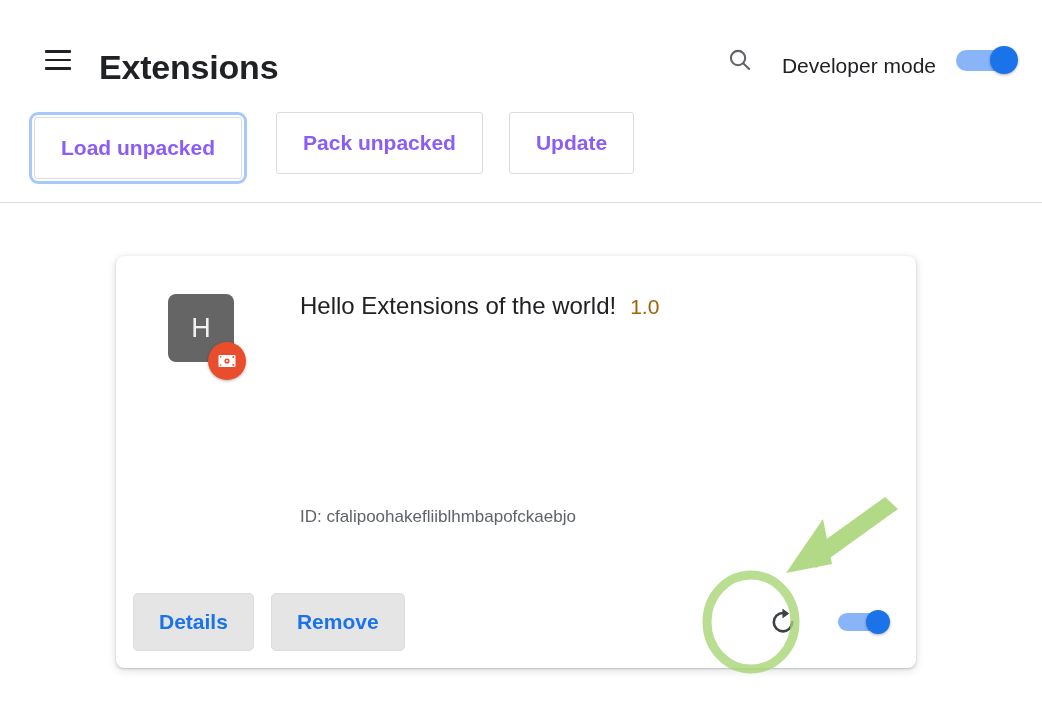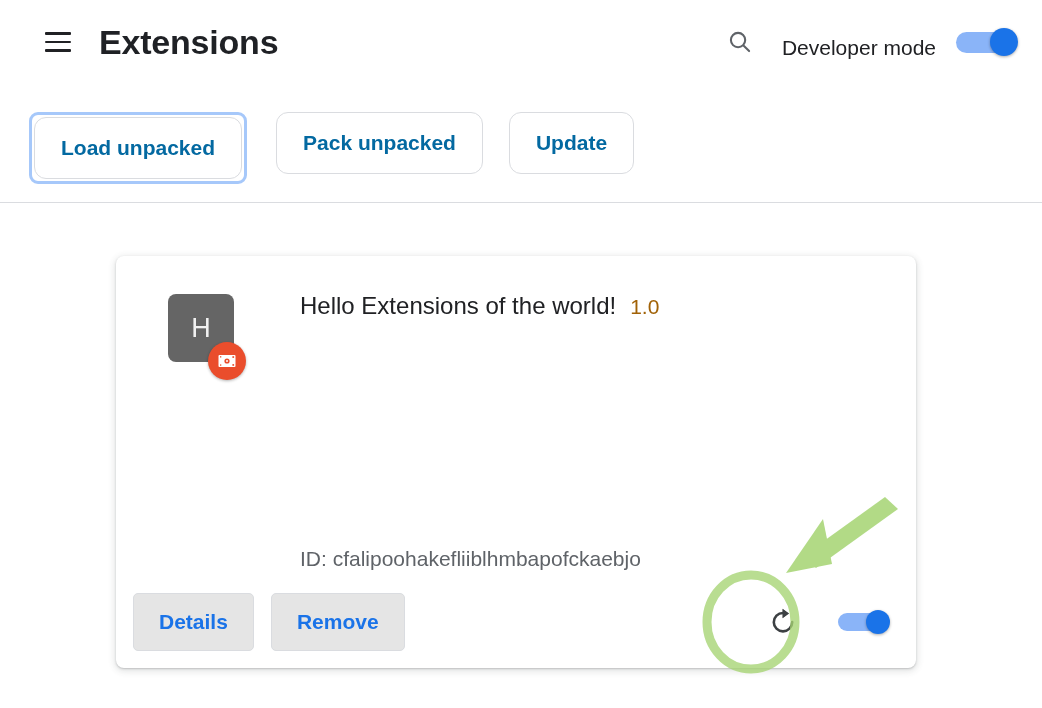--- a/index.html
+++ b/index.html
@@ -26,21 +26,21 @@
     border-bottom: 1px solid #dadce0;
     box-sizing: border-box;
   }
 
   #header-top-row {
     position: absolute;
     left: 0; top: 0;
     width: 1042px;
     height: 84px;
     display: flex;
-    align-items: center;
+    align-items: flex-end;
   }
 
   #menu-button {
     margin-left: 34px;
     width: 48px;
     height: 48px;
     display: flex;
     flex-direction: column;
     align-items: center;
     justify-content: center;
@@ -150,23 +150,23 @@
   }
   .chip {
     height: 62px;
     min-width: 0;
     padding: 0 26px;
     box-sizing: border-box;
     display: inline-flex;
     align-items: center;
     justify-content: center;
     border: 1px solid #dadce0;
-    border-radius: 12px;
+    border-radius: 3px;
     background: #ffffff;
-    color: #0369a1;
+    color: #8b5cf6;
     font-size: 21px;
     font-weight: bold;
     font-family: "Liberation Sans", sans-serif;
     cursor: pointer;
     white-space: nowrap;
   }
   .chip-wrap.focused {
     border: 3px solid #a6c8fa;
     border-radius: 9px;
     padding: 2px;
@@ -257,24 +257,23 @@
     top: 84px;
     font-size: 21px;
     color: #5f6368;
     white-space: nowrap;
   }
 
   #ext-id {
     position: absolute;
     left: 184px;
     top: 251px;
-    font-size: 21px;
+    font-size: 17px;
     color: #5f6368;
     white-space: nowrap;
-    margin-top: 40px;
   }
 
   #card-footer {
     position: absolute;
     left: 0;
     bottom: 0;
     width: 100%;
     height: 96px;
   }
   #footer-left {

